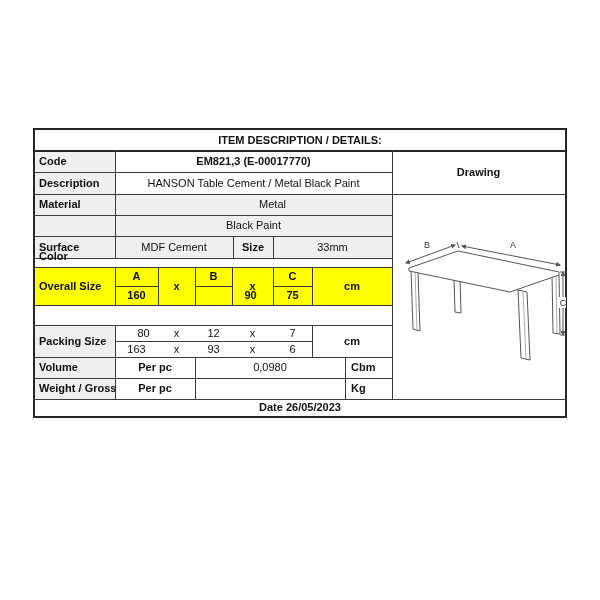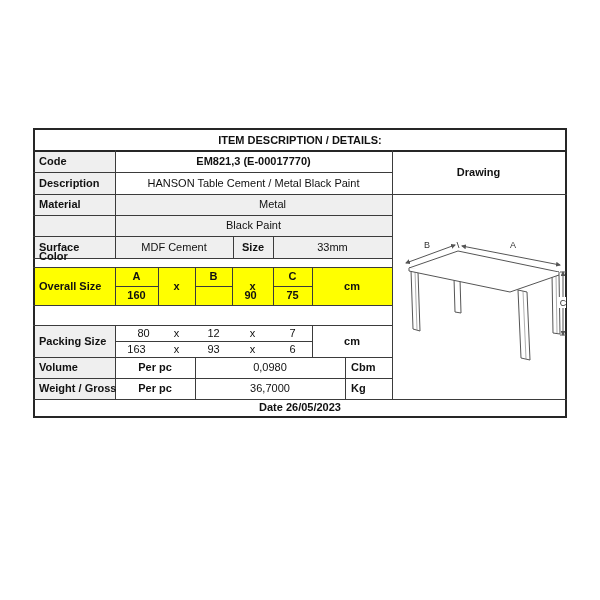--- a/index.html
+++ b/index.html
@@ -111,21 +111,20 @@
     <div class="cell" style="left:240px;top:213px;width:39px;height:16px;">6</div>
     <div class="cell b" style="left:279px;top:197px;width:80px;height:32px;">cm</div>
 
     <div class="cell left b" style="left:2px;top:229px;width:80px;height:21px;">Volume</div>
     <div class="cell b" style="left:82px;top:229px;width:80px;height:21px;">Per pc</div>
     <div class="cell" style="left:162px;top:229px;width:150px;height:21px;">0,0980</div>
     <div class="cell left b" style="left:314px;top:229px;width:45px;height:21px;">Cbm</div>
 
     <div class="cell left b" style="left:2px;top:250px;width:80px;height:21px;">Weight / Gross</div>
     <div class="cell b" style="left:82px;top:250px;width:80px;height:21px;">Per pc</div>
-    <div class="cell" style="left:162px;top:250px;width:150px;height:21px;">36,7000</div>
     <div class="cell left b" style="left:314px;top:250px;width:45px;height:21px;">Kg</div>
 
     <div class="cell b" style="left:0;top:271px;width:534px;height:17px;">Date 26/05/2023</div>
 
     <svg style="position:absolute;left:360px;top:66px;" width="173" height="204" viewBox="0 0 173 204">
       <defs>
         <marker id="arr" viewBox="0 0 10 10" refX="8" refY="5" markerWidth="5" markerHeight="5" orient="auto-start-reverse">
           <path d="M0,0 L10,5 L0,10 z" fill="#555"></path>
         </marker>
       </defs>

